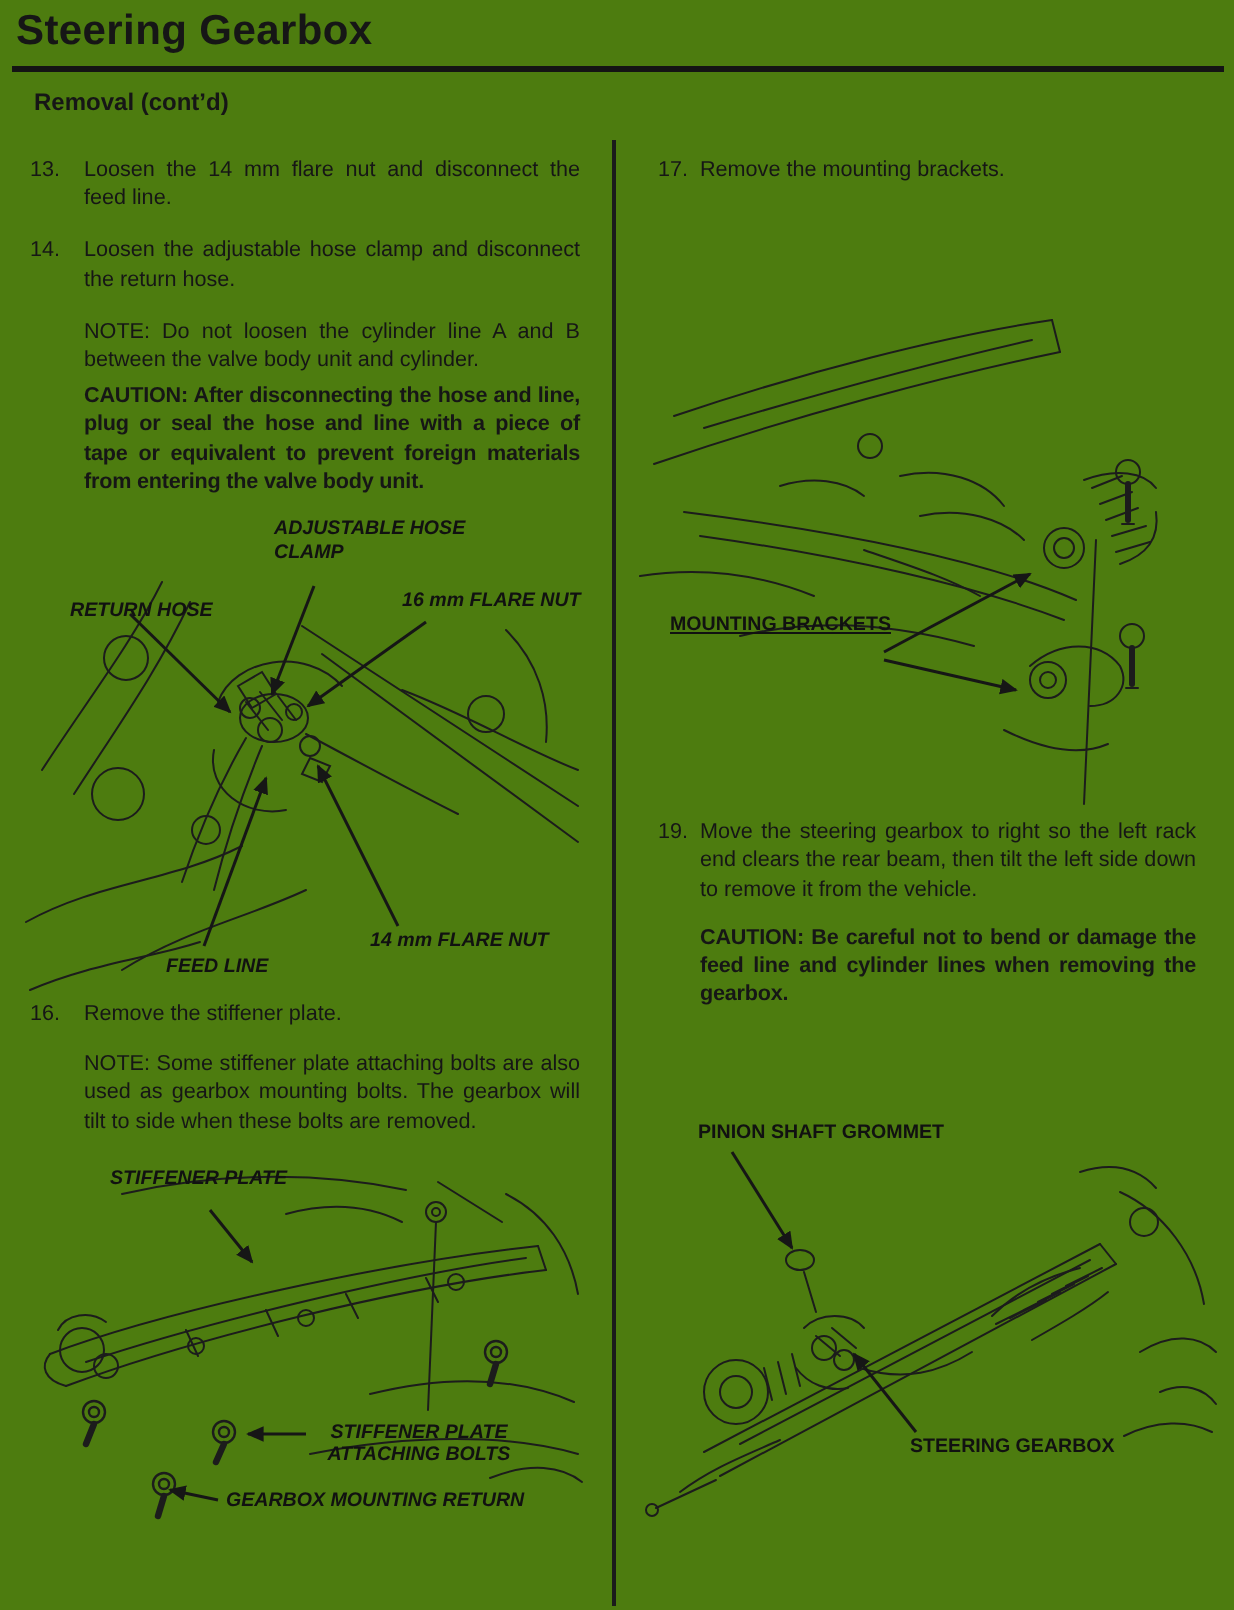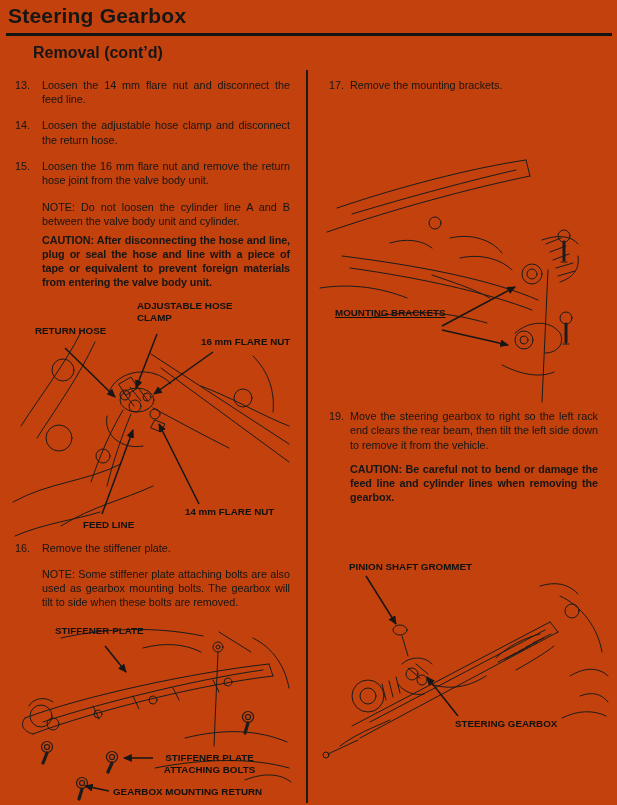--- a/index.html
+++ b/index.html
@@ -1,22 +1,22 @@
 <!DOCTYPE html>
 <html><head>
 <meta charset="utf-8">
 <style>
   html,body { margin:0; padding:0; background:#e8e8e8; }
   .page {
-    position:relative; width:617px; height:805px; background:#c2410c;
+    position:relative; width:617px; height:805px; background:#4d7c0f;
     font-family:"Liberation Sans", sans-serif; color:#161616; overflow:hidden;
   }
   .title { position:absolute; left:8px; top:4px; font-size:21px; font-weight:bold; letter-spacing:.2px; }
   .rule  { position:absolute; left:6px; top:33px; width:606px; height:3px; background:#141414; }
-  .section { position:absolute; left:17px; top:44px; font-size:16px; font-weight:bold;margin-left:16px; }
+  .section { position:absolute; left:17px; top:44px; font-size:12px; font-weight:bold; }
   .divider { position:absolute; left:306px; top:70px; width:2px; height:733px; background:#1b1b1b; }
 
   .col { position:absolute; top:78px; font-size:10.8px; line-height:14.2px; }
   .col-left  { left:15px;  width:275px; }
   .col-right { left:329px; width:269px; }
 
   .step { position:relative; }
   .num  { position:absolute; left:0; top:0; }
   .col-left  .stxt { margin-left:27px; text-align:justify; }
   .col-right .stxt { margin-left:21px; text-align:justify; }
@@ -24,21 +24,21 @@
   .col-right .para { margin-left:21px; text-align:justify; }
   .bold { font-weight:bold; letter-spacing:-.1px; }
 
   .mb12 { margin-bottom:12px; } .mb11 { margin-bottom:11px; }
   .mb13 { margin-bottom:13px; } .mb9  { margin-bottom:9px; }
   .mb10 { margin-bottom:10px; } .mb4  { margin-bottom:4px; }
   .mb34 { margin-bottom:54px; } .mb0  { margin-bottom:0; }
 
   .fig { position:relative; margin:0; }
   .fig svg { position:absolute; left:0; top:0; }
-  .figL { margin-left:-10px; width:290px; }
+  .figL { margin-left:-10px; width:290px;font-style:italic; }
   .figR { margin-left:-17px; width:300px; }
   .flabel {
     position:absolute; font-size:9.8px; font-weight:bold; line-height:11.5px;
     white-space:nowrap; color:#111;
   }
   .flabel.wrap { white-space:normal; }
 </style>
 </head>
 <body>
 
@@ -54,24 +54,20 @@
     <div class="step mb12">
       <span class="num">13.</span>
       <div class="stxt">Loosen the 14 mm flare nut and disconnect the feed line.</div>
     </div>
 
     <div class="step mb12">
       <span class="num">14.</span>
       <div class="stxt">Loosen the adjustable hose clamp and disconnect the return hose.</div>
     </div>
 
-    <div class="step mb13">
-      <span class="num">15.</span>
-      <div class="stxt">Loosen the 16 mm flare nut and remove the return hose joint from the valve body unit.</div>
-    </div>
 
     <div class="para mb4">NOTE: Do not loosen the cylinder line A and B between the valve body unit and cylinder.</div>
     <div class="para bold mb9">CAUTION: After disconnecting the hose and line, plug or seal the hose and line with a piece of tape or equivalent to prevent foreign materials from entering the valve body unit.</div>
 
     <figure class="fig figL mb0" style="height:243px;">
       <svg width="290" height="243" viewBox="0 0 290 243">
         <defs>
           <marker id="ah1" viewBox="0 0 10 10" refX="8" refY="4" markerWidth="6.5" markerHeight="6.5" orient="auto">
             <path d="M0,0 L9,4 L0,8 Z" fill="#161616"></path>
           </marker>
@@ -106,21 +102,21 @@
         </g>
         <g stroke="#161616" stroke-width="1.5" fill="none">
           <path d="M152,36 L131,90" marker-end="url(#ah1)"></path>
           <path d="M60,50 L110,99" marker-end="url(#ah1)"></path>
           <path d="M208,54 L149,96" marker-end="url(#ah1)"></path>
           <path d="M97,216 L128,132" marker-end="url(#ah1)"></path>
           <path d="M194,206 L154,126" marker-end="url(#ah1)"></path>
         </g>
       </svg>
       <div class="flabel wrap" style="left:132px; top:2px; width:118px;">ADJUSTABLE HOSE CLAMP</div>
-      <div class="flabel" style="left:30px; top:27px;">RETURN HOSE</div>
+      <div class="flabel" style="left:30px; top:43px;">RETURN HOSE</div>
       <div class="flabel" style="left:196px; top:38px;">16 mm FLARE NUT</div>
       <div class="flabel" style="left:180px; top:208px;">14 mm FLARE NUT</div>
       <div class="flabel" style="left:78px; top:221px;">FEED LINE</div>
     </figure>
 
     <div class="step mb11">
       <span class="num">16.</span>
       <div class="stxt">Remove the stiffener plate.</div>
     </div>
 

